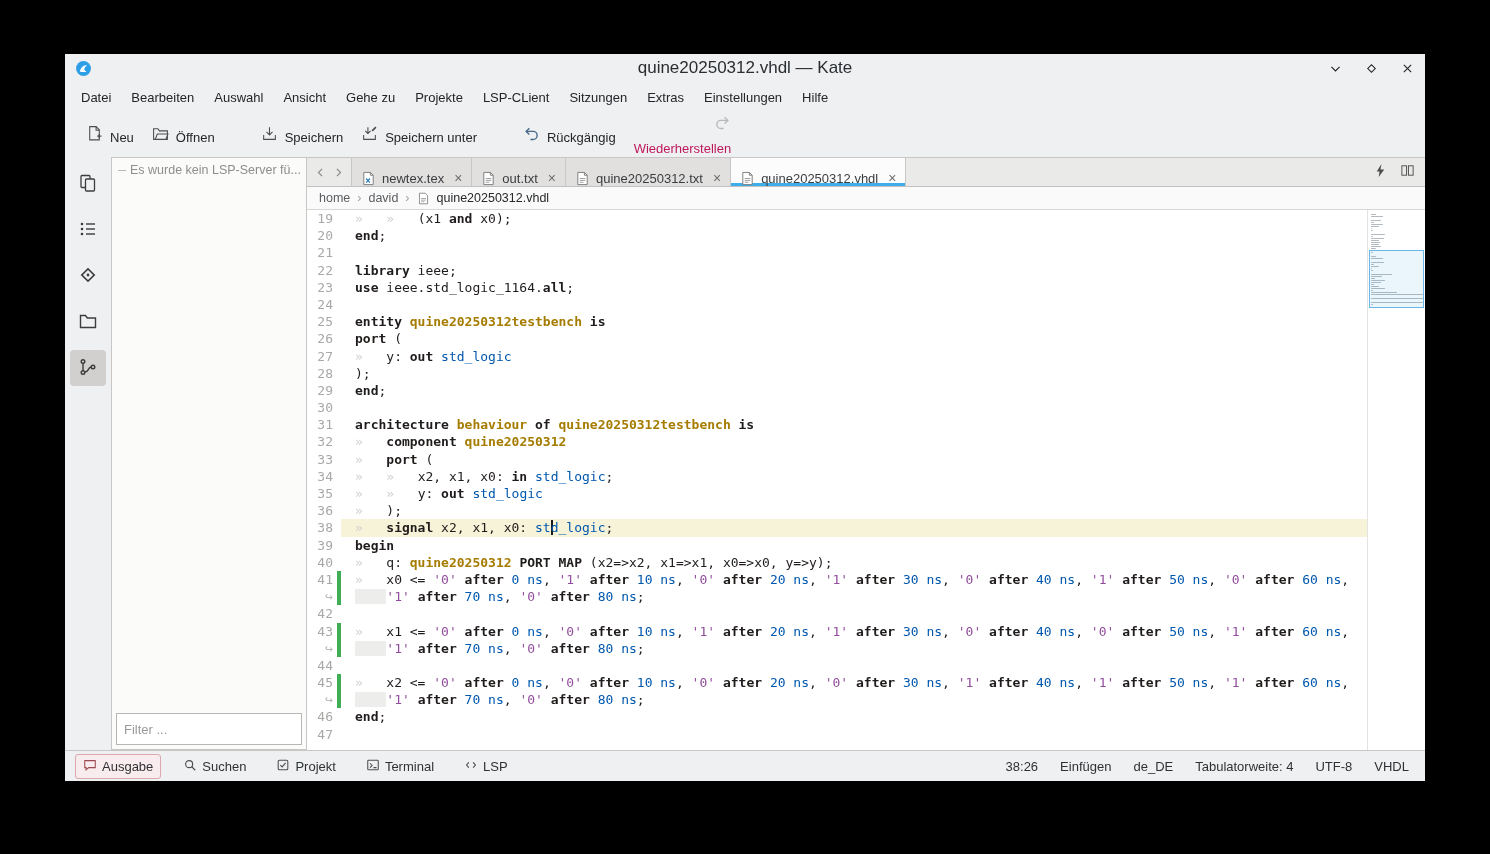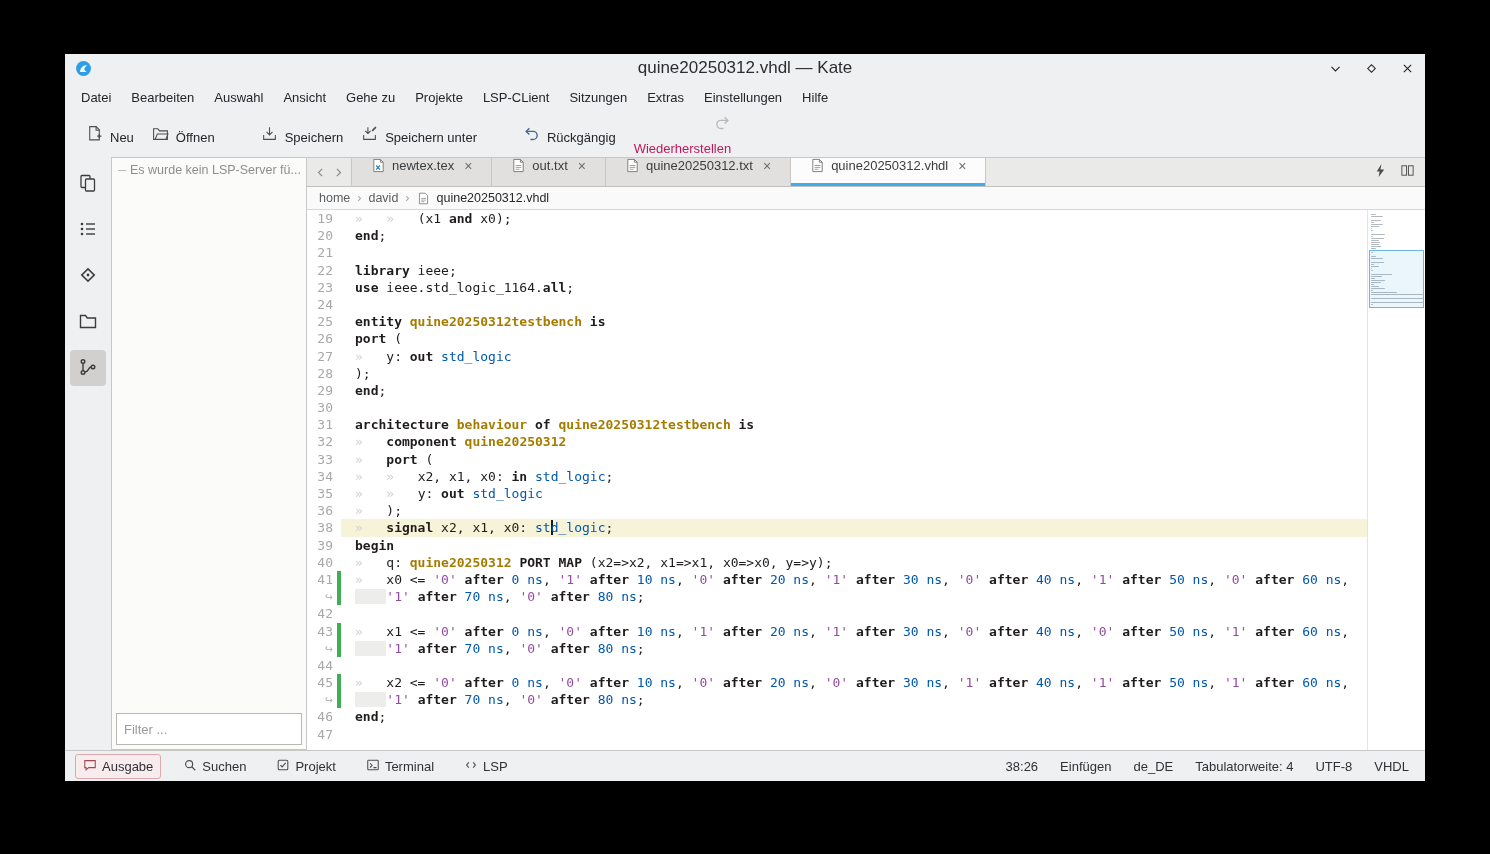--- a/index.html
+++ b/index.html
@@ -46,21 +46,21 @@
     padding:0 7px;font-size:13px;color:#333;font-family:"Liberation Sans",sans-serif;outline:none;}
   .filter-input::placeholder{color:#9b9a99;}
 
   .editor-col{flex:1;display:flex;flex-direction:column;min-width:0;border-top:1px solid #c9c7c6;}
 
   
   .tabbar{height:29px;flex:none;background:#eaeae9;border-bottom:1px solid #c3c1c0;display:flex;align-items:stretch;}
   .tab-nav{display:flex;align-items:center;padding:0 4px;color:#8a8988;}
   .tab-nav .nav-btn{width:18px;height:100%;display:flex;align-items:center;justify-content:center;}
   .tabs{display:flex;align-items:stretch;}
-  .tab{display:flex;align-items:flex-start;gap:6px;padding:0 19px;background:#e1e0df;border-right:1px solid #c9c7c6;color:#3a3d40;}
+  .tab{display:flex;align-items:flex-end;gap:6px;padding:0 9px;background:#e1e0df;border-right:1px solid #c9c7c6;color:#3a3d40;}
   .tab:first-child{border-left:1px solid #c9c7c6;}
   .tab.active{background:#fcfcfc;box-shadow:inset 0 -3px 0 #3daee9;}
   .tab .file-ic{width:15px;height:15px;flex:none;color:#6a6a6a;}
   .tab .close{color:#6e6d6c;font-size:14px;padding-left:4px;}
   .tabbar-right{margin-left:auto;display:flex;align-items:center;gap:12px;padding:0 10px;color:#4c4c4c;}
   .tabbar-right svg{width:15px;height:15px;}
 
   
   .breadcrumb{height:23px;flex:none;background:#fafafa;border-bottom:1px solid #d8d7d6;
     display:flex;align-items:center;padding:0 12px;gap:7px;color:#5a5d60;font-size:12.5px;}

